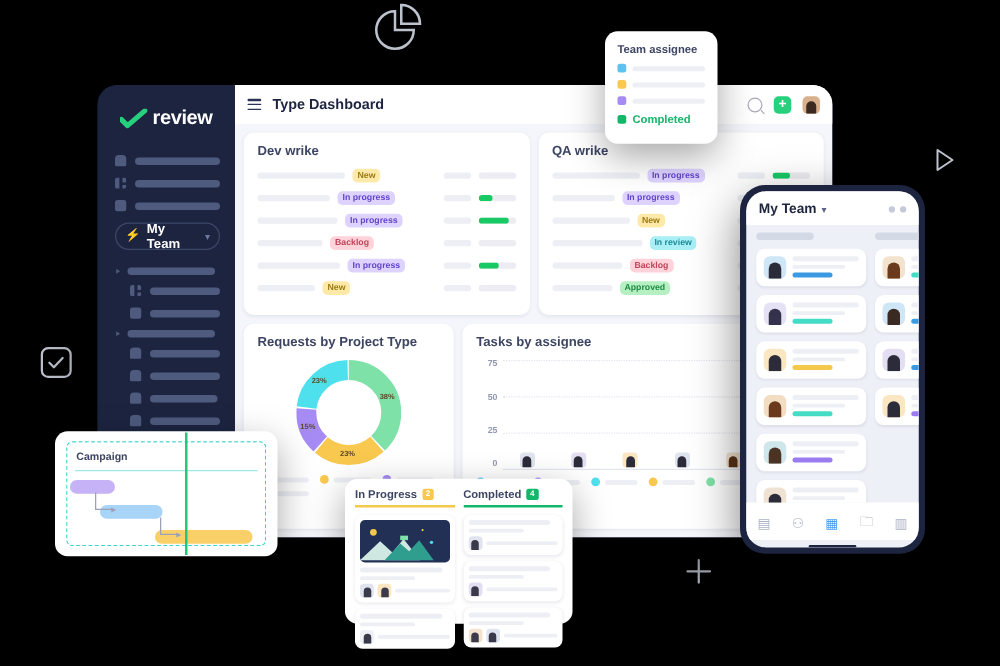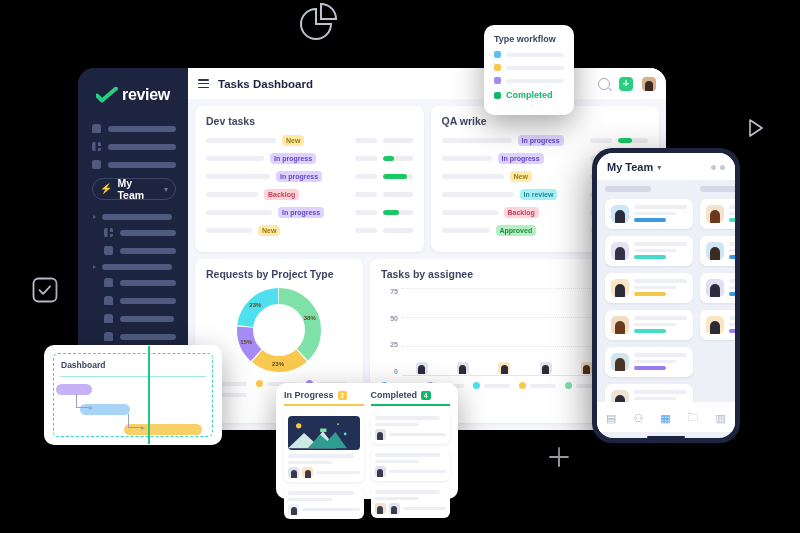--- a/index.html
+++ b/index.html
@@ -260,31 +260,31 @@
       </div>
     </div>
 
     <div class="content">
       <div class="topbar">
         <span class="burger">
             <i></i>
             <i></i>
             <i></i>
           </span>
-        <span class="dash-title">Tasks Dashboard</span>
+        <span class="dash-title">Type Dashboard</span>
         <span class="tb-search"></span>
         <span class="tb-plus">+</span>
         <span class="tb-avatar"></span>
       </div>
 
       <div class="panels">
         <div class="row" style="flex:0 0 128px">
 
           <div class="card" style="flex:1">
-            <div class="card-title">Dev tasks</div>
+            <div class="card-title">Dev wrike</div>
             <div id="dev-rows">
                 <div class="trow">
                   <div class="tname" style="width: 70px;"></div>
                   <span class="chip c-new">New</span>
                   <div style="flex: 1 1 0%;"></div>
                   <div class="ghost" style="width: 22px;"></div>
                   <div class="prog" style="width: 30px;"></div>
                 </div>
                 <div class="trow">
                   <div class="tname" style="width: 58px;"></div>
@@ -502,21 +502,21 @@
                   <span class="lgbar" style="width: 26px;"></span>
                 </div>
               </div>
           </div>
         </div>
       </div>
     </div>
   </div>
 
   <div class="float wf">
-    <div class="wf-title">Type workflow</div>
+    <div class="wf-title">Team assignee</div>
     <div id="wf-rows">
         <div class="wf-row">
           <span class="wf-sq" style="background: rgb(92, 194, 242);"></span>
           <span class="wf-bar"></span>
         </div>
         <div class="wf-row">
           <span class="wf-sq" style="background: rgb(249, 200, 78);"></span>
           <span class="wf-bar"></span>
         </div>
         <div class="wf-row">
@@ -734,21 +734,21 @@
               <span style="position:absolute;left:2.5px;top:3px;width:6px;height:8px;border-radius:3px 3px 0 0;background:#3a3a4a"></span>
             </span>
             <span class="kl" style="flex: 1 1 0%; margin-bottom: 0px;"></span>
           </div>
         </div>
       </div>
   </div>
 
   <div class="float gantt">
     <div class="gantt-in">
-      <div class="gantt-title">Dashboard</div>
+      <div class="gantt-title">Campaign</div>
       <div class="gline"></div>
       <div id="gantt-bars">
           <div class="gbar" style="background: rgb(198, 178, 247); left: 2px; width: 36px; top: 30px;"></div>
           <div class="gbar" style="background: rgb(168, 212, 248); left: 26px; width: 50px; top: 50px;"></div>
           <div class="gbar" style="background: rgb(249, 207, 104); left: 70px; width: 78px; top: 70px;"></div>
         </div>
       <div class="vline" style="left:94px"></div>
       <div class="arrow" style="left:22px;top:40px;width:14px;height:14px;"></div>
       <div class="arrow" style="left:74px;top:60px;width:14px;height:14px;"></div>
     </div>

